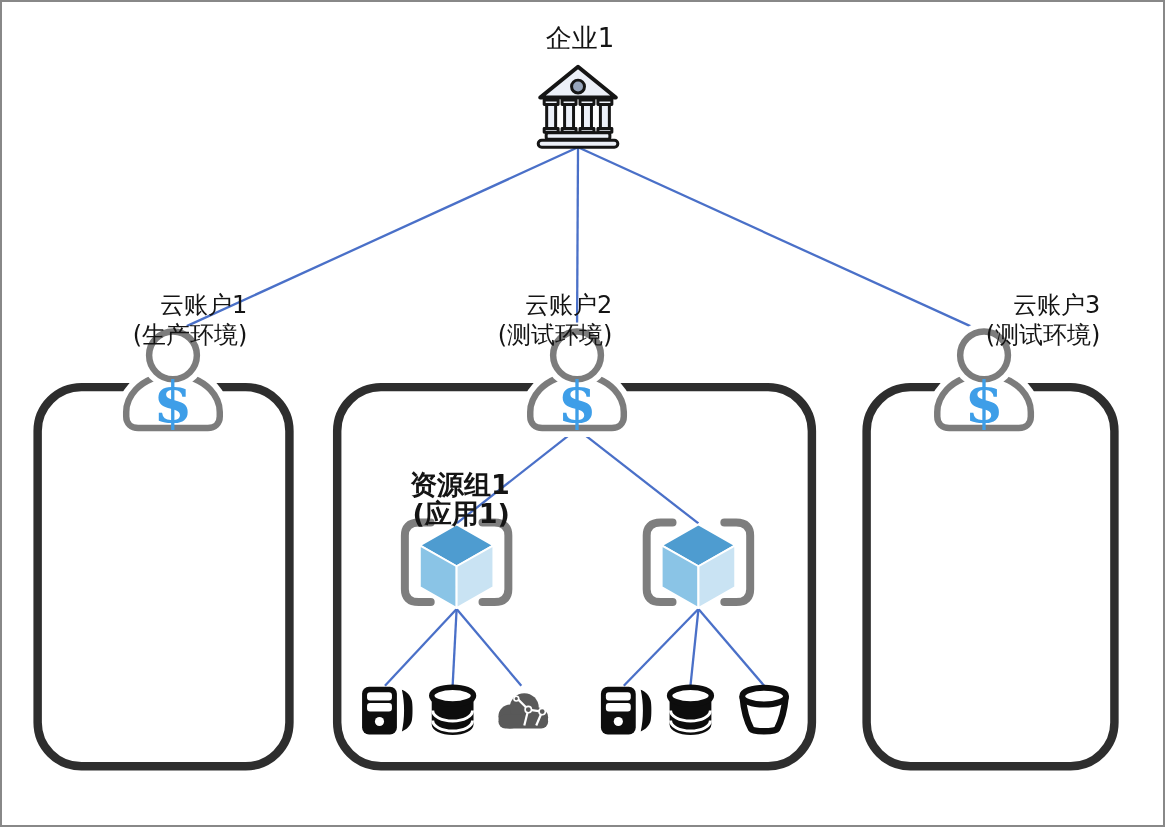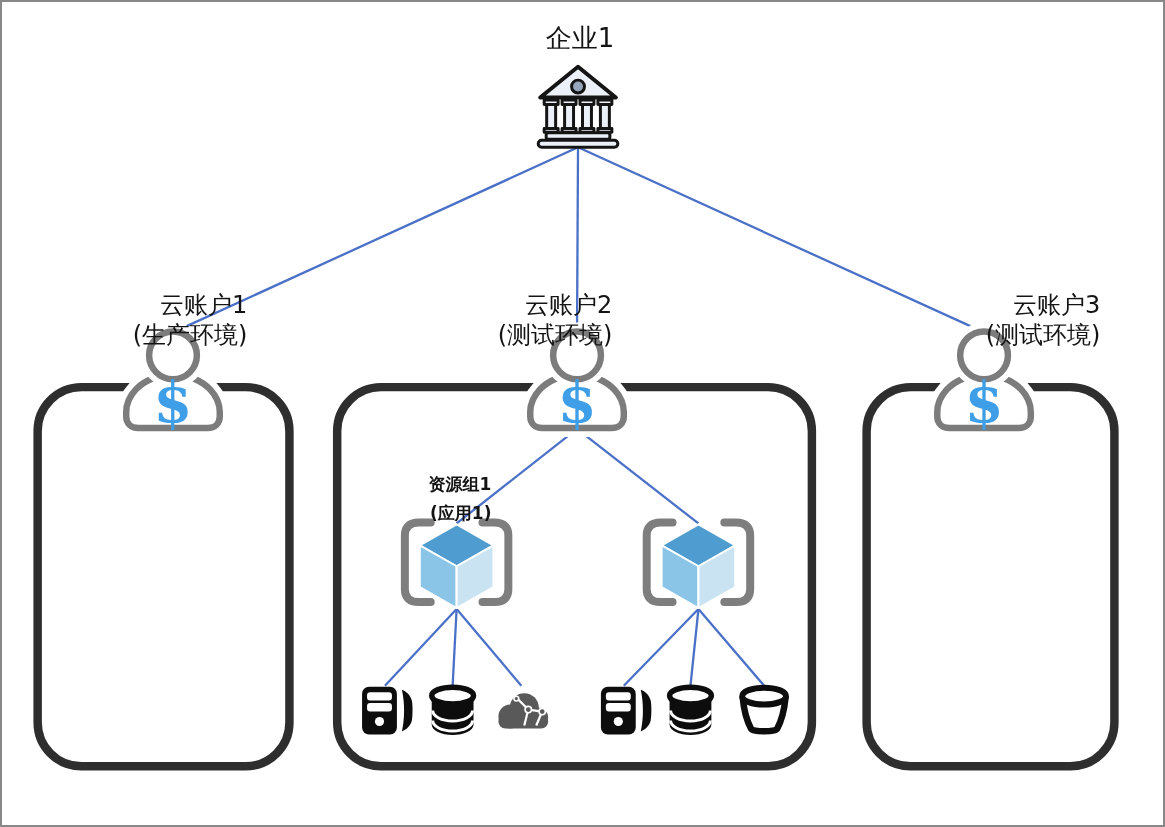--- a/index.html
+++ b/index.html
@@ -41,21 +41,21 @@
   .face{stroke:#fff;stroke-width:2;stroke-linejoin:round;}
   .face-top{fill:var(--cube-top);}
   .face-left{fill:var(--cube-left);}
   .face-right{fill:var(--cube-right);}
   .blk{fill:var(--ink);}
   .blk-stroke{stroke:var(--ink);stroke-linejoin:round;}
   .label{position:absolute;transform:translateX(-50%);text-align:right;color:var(--text);white-space:nowrap;}
   .enterprise{left:578px;top:20px;font-size:26px;line-height:32px;}
   .acc{top:256px;font-size:24px;line-height:30px;margin-top:32px;}
   .acc1{left:188px}.acc2{left:553px}.acc3{left:1041px}
-  .rg{top:468px;font-size:17px;line-height:29px;font-weight:700;}
+  .rg{top:468px;font-size:27px;line-height:29px;font-weight:700;}
   .rg1{left:458px}.rg2{left:699px}
 </style>
 </head>
 <body>
 
 <div class="canvas">
 
   <svg class="layer" viewBox="0 0 1165 827">
 
     <g>

